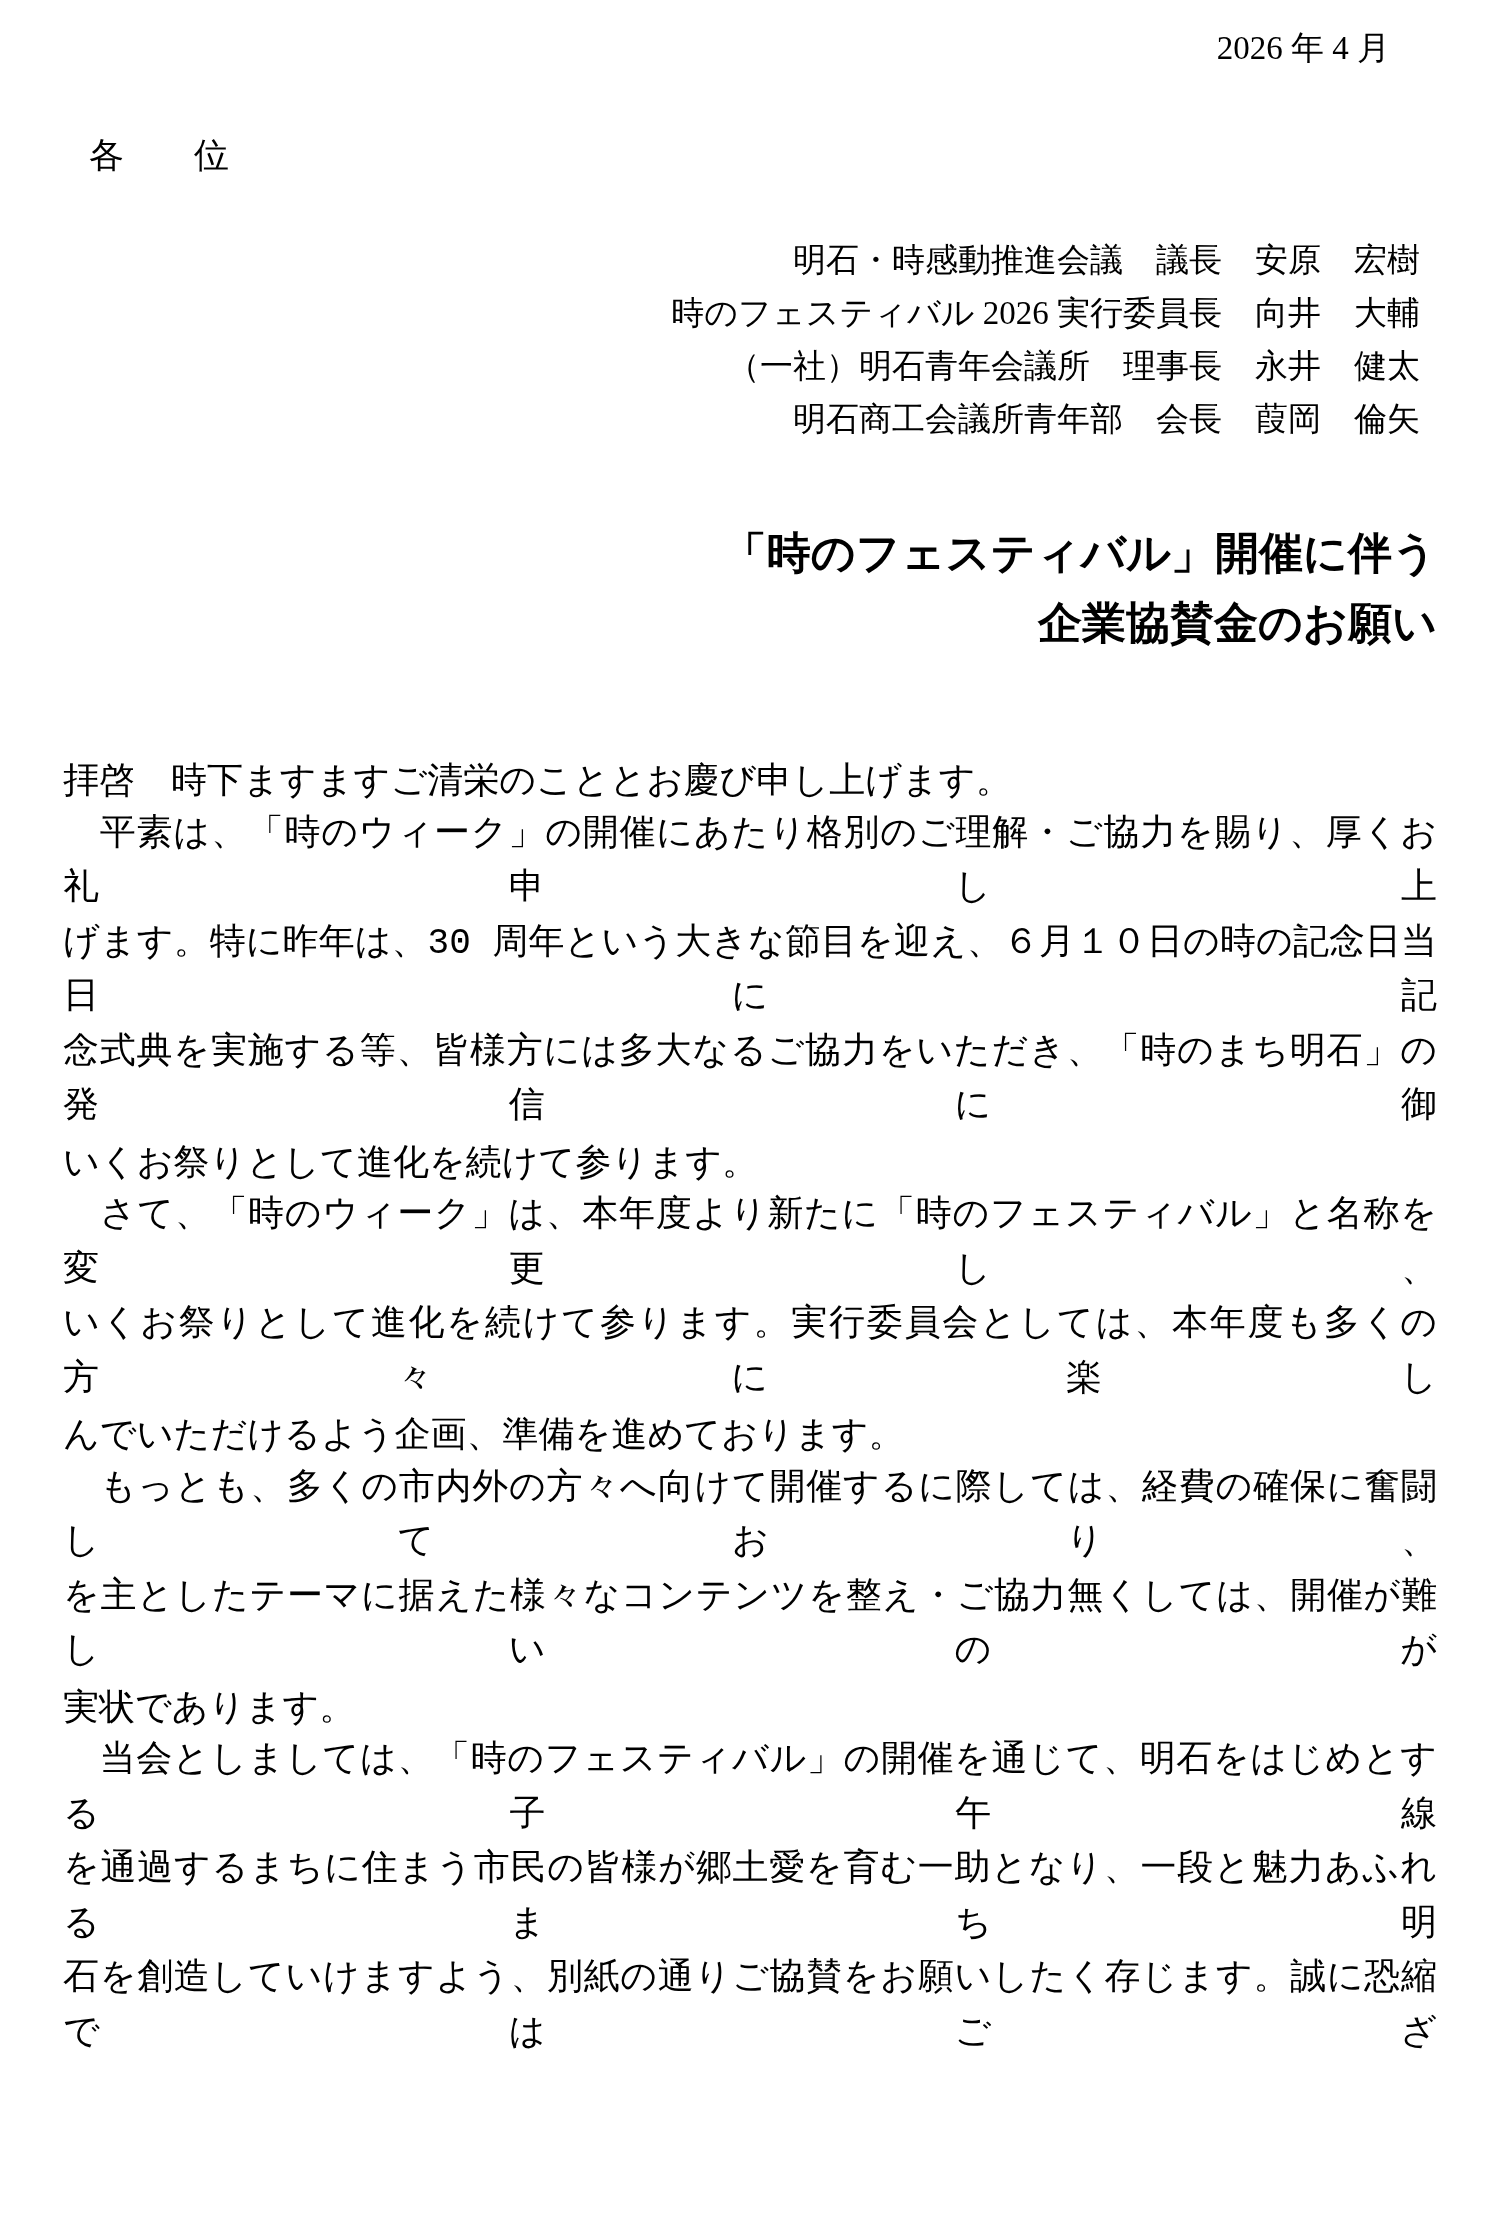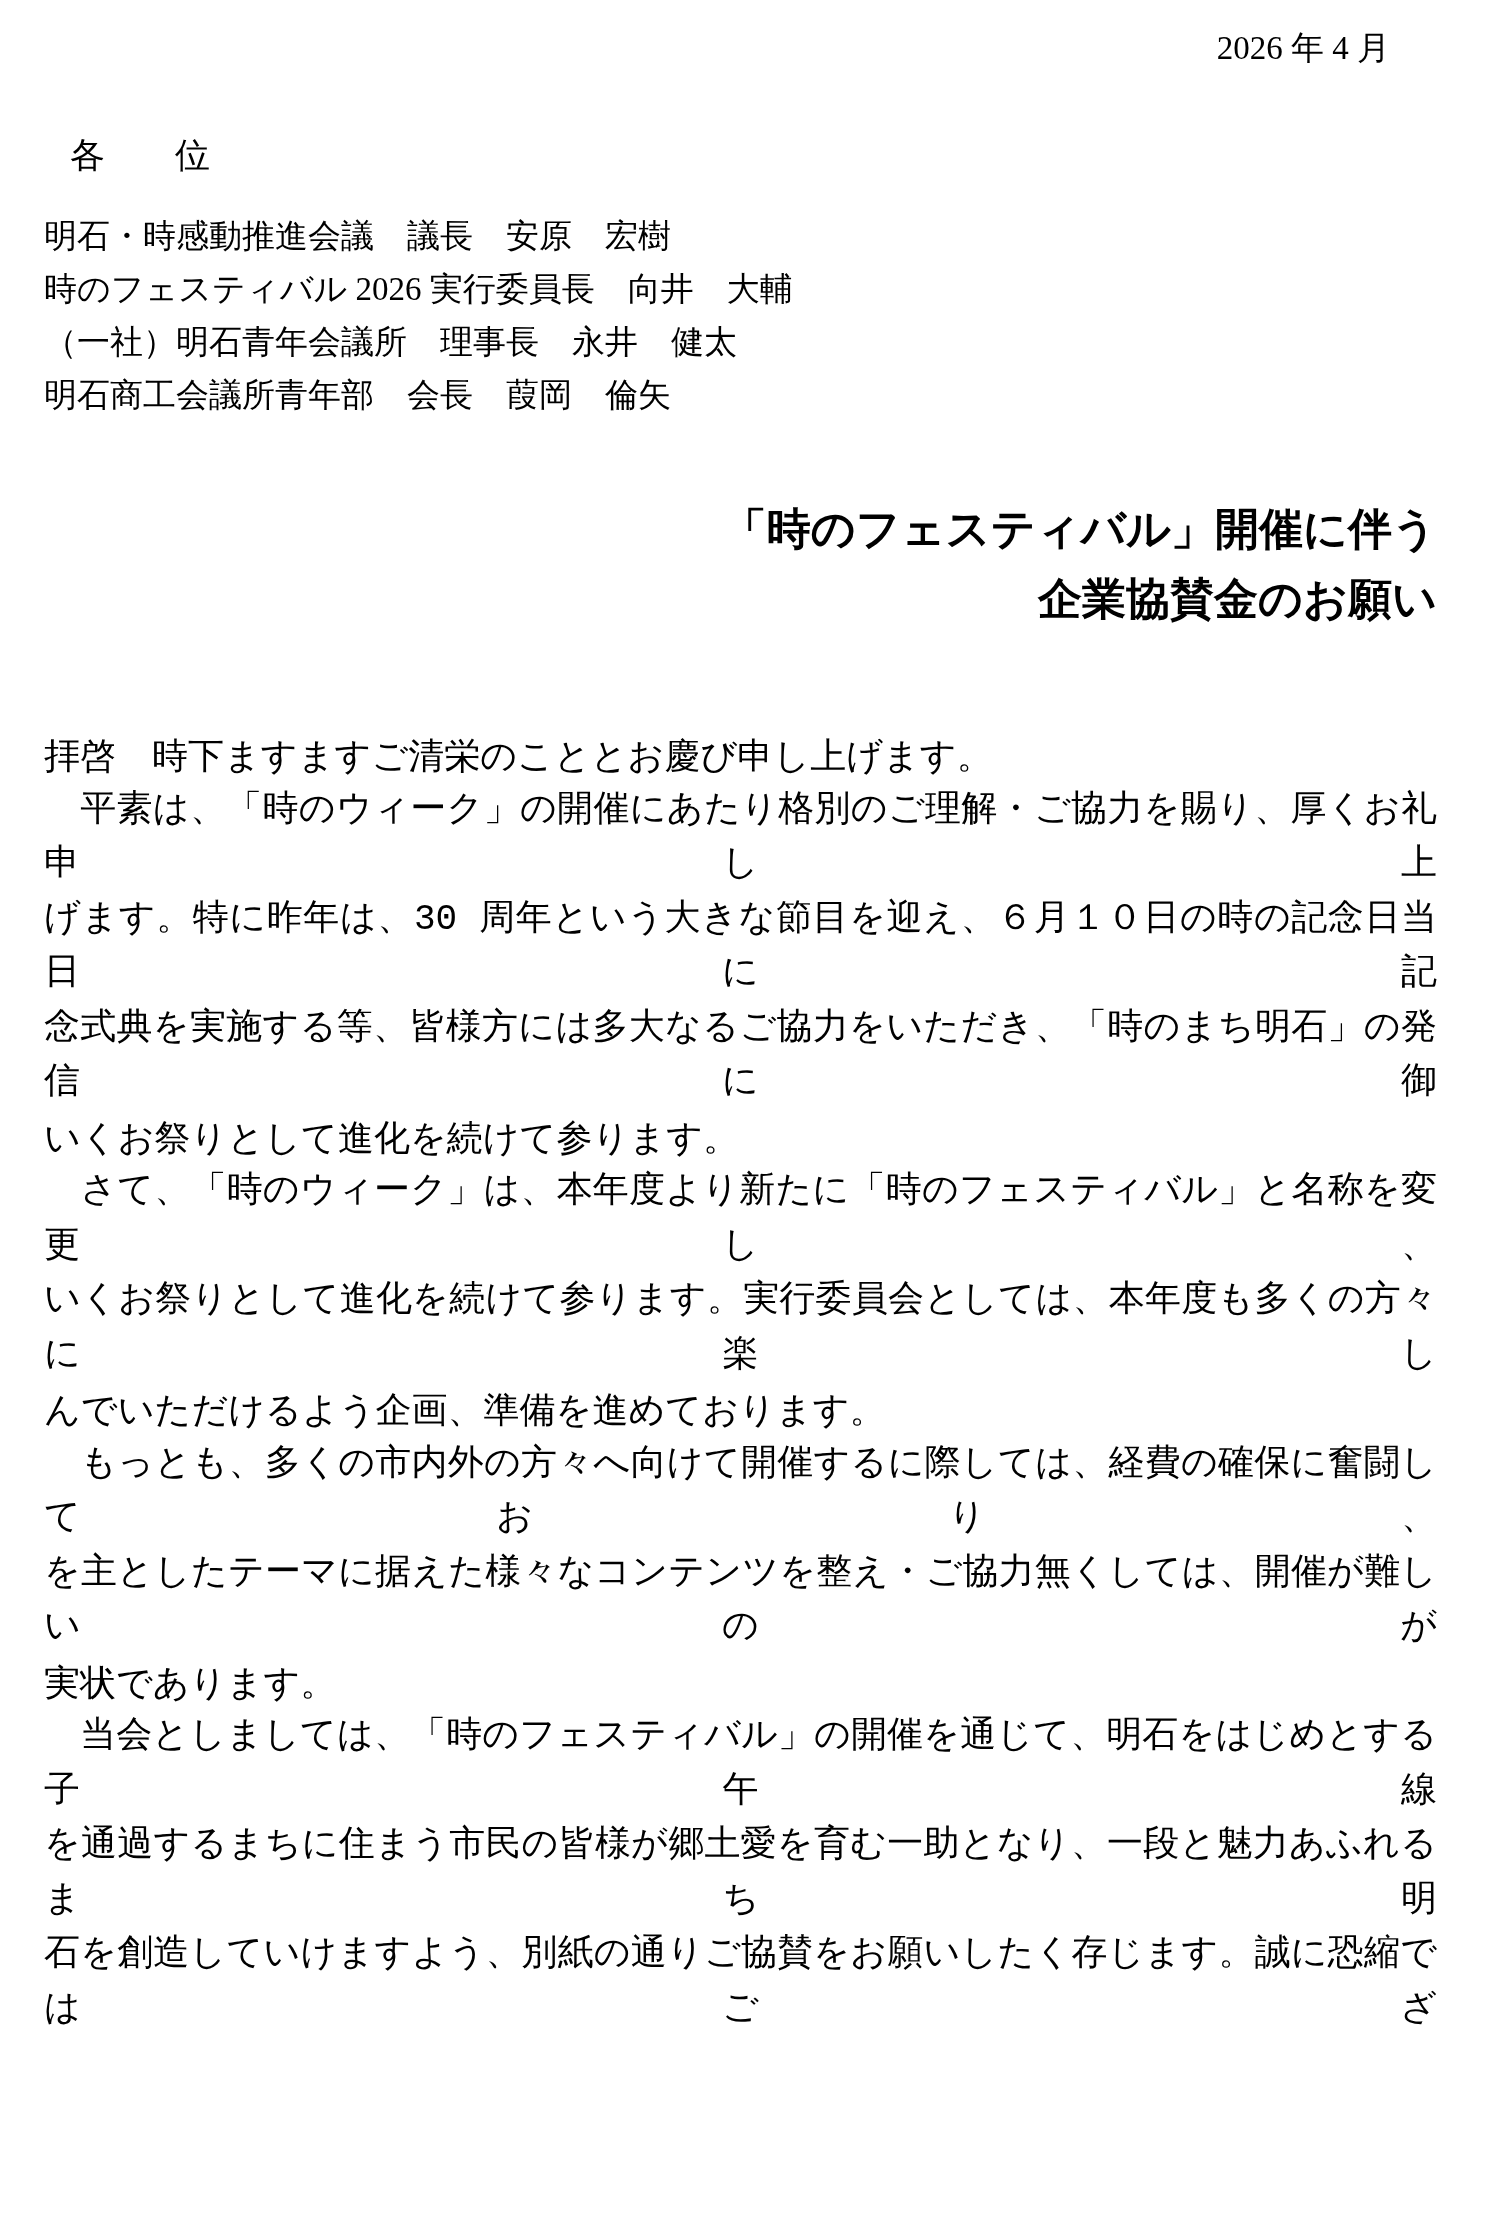--- a/index.html
+++ b/index.html
@@ -5,39 +5,40 @@
   html,body{margin:0;padding:0;}
   body{
     width:1500px;height:2234px;
     background:#ffffff;color:#000000;
     font-family:"Liberation Serif","DejaVu Serif",serif;
     overflow:hidden;
   }
   .page{
     box-sizing:border-box;
     width:1500px;height:1896px;
-    padding:26px 63px 0 44px;
+    padding:26px 63px 0 63px;
   }
   
   .date-line{
     text-align:right;
     padding-right:47px;
     font-size:33px;
     line-height:44px;
   }
   
   .salutation{
     margin-top:64px;
     padding-left:26px;
     font-size:35px;
     line-height:44px;
   }
   
   .signatories{
-    margin-top:32px;
+    margin-top:56px;
+    text-align:right;
     padding-right:17px;
     font-size:33px;
     line-height:53px;
   }
   
   .letter-title{
     margin-top:72px;
     text-align:right;
     font-family:"Liberation Sans","DejaVu Sans",sans-serif;
     font-weight:bold;

